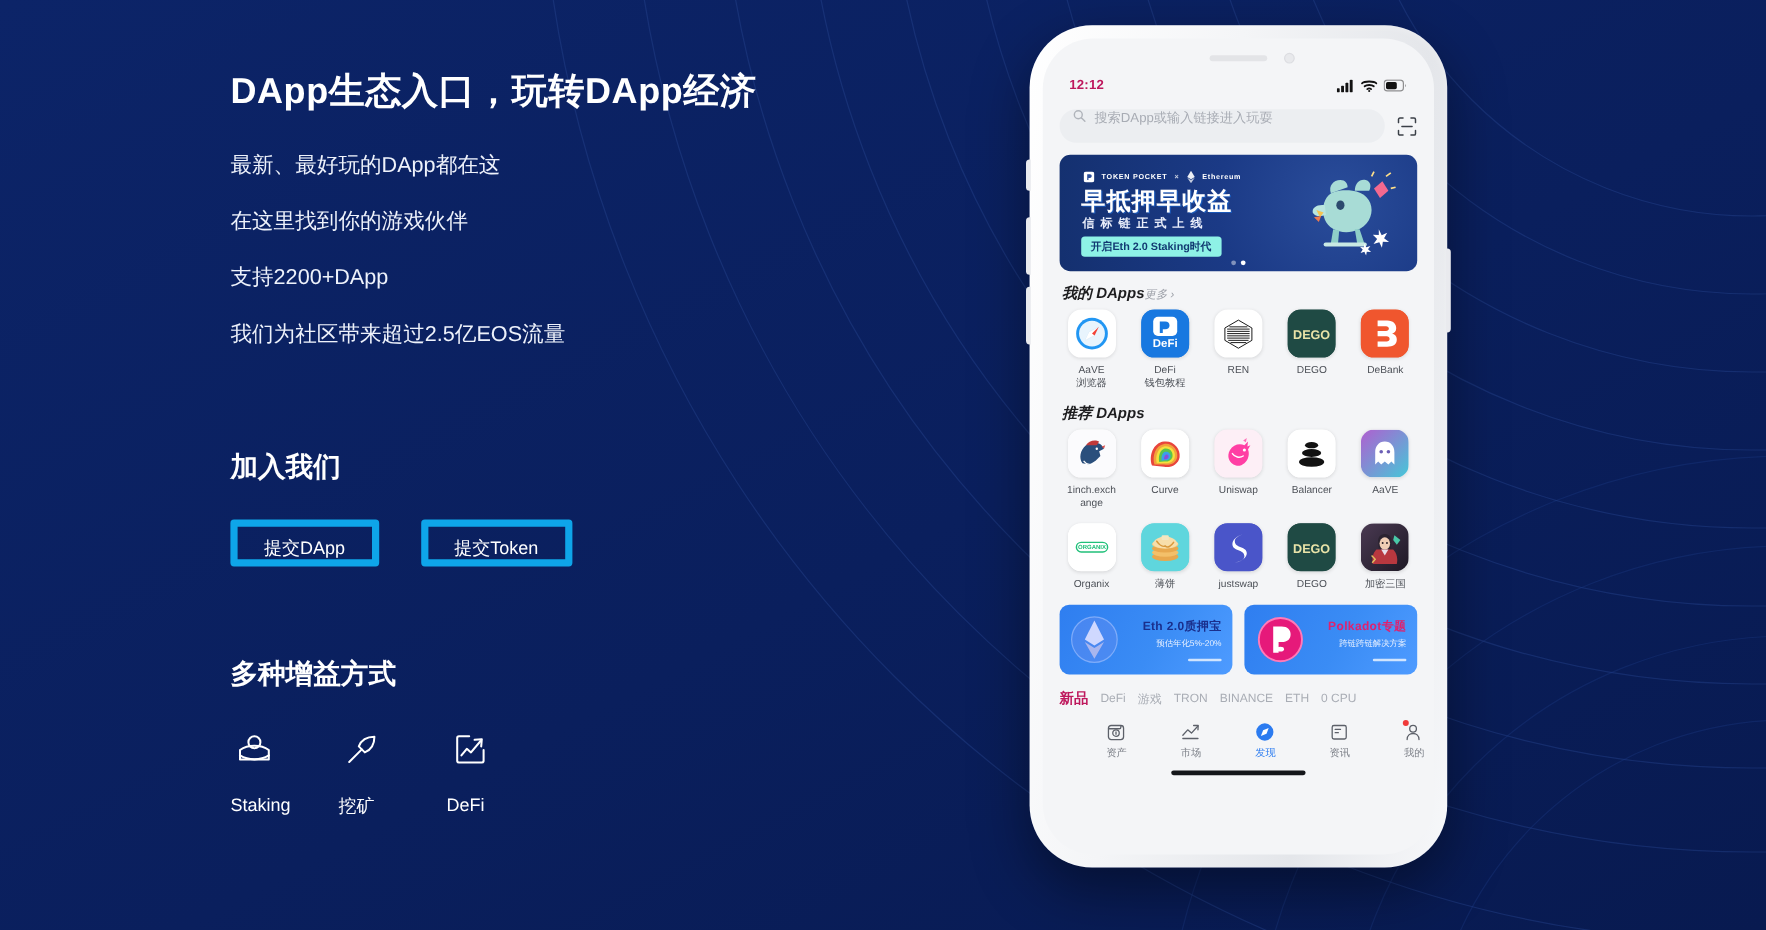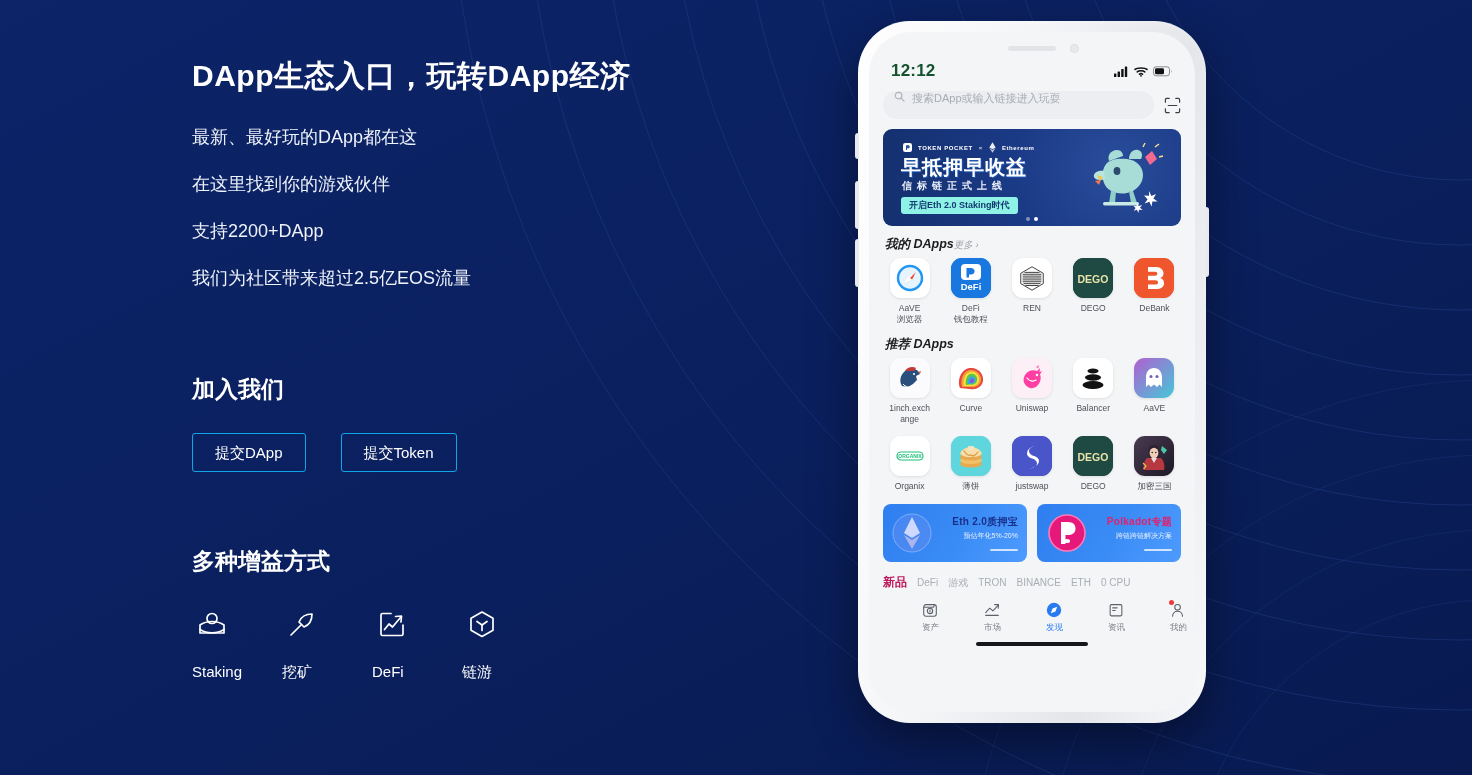--- a/index.html
+++ b/index.html
@@ -30,21 +30,21 @@
   }
   .sec-title {
     position:absolute; font-size:23px; font-weight:700; color:#fff;
     white-space:nowrap;
   }
   #join-title { top:374px; left:0; }
   #ways-title { top:546px; left:0; }
 
   .btn-row { position:absolute; top:433px; left:0; display:flex; gap:35px; }
   .ghost-btn {
-    border:1px solid #0ea5e9; background:transparent; color:#ffffff;
+    border:6px solid #0ea5e9; background:transparent; color:#ffffff;
     font-size:15px; font-family:inherit;
     padding:0 22px; height:39px; line-height:37px;
     border-radius:3px; cursor:pointer; white-space:nowrap;
   }
 
   .ways-row { position:absolute; top:603px; left:0; display:flex; }
   .way-item { width:90px; display:flex; flex-direction:column; align-items:flex-start; }
   .way-icon { height:42px; display:flex; align-items:center; }
   .way-label { margin-top:18px; font-size:15px; color:#ffffff; white-space:nowrap; }
 
@@ -72,21 +72,21 @@
   .speaker { position:absolute; left:50%; top:14px; transform:translateX(-50%);
              width:48px; height:5px; background:#e3e4e7; border-radius:3px; }
   .camera  { position:absolute; left:calc(50% + 38px); top:12px;
              width:9px; height:9px; border-radius:50%;
              background:#e8e9ec; border:1px solid #dcdde1; }
 
   .status-bar {
     display:flex; justify-content:space-between; align-items:center;
     padding:0 22px; height:22px; margin-top:-6px;
   }
-  .status-time { font-size:17px; font-weight:700; color:#14532d; letter-spacing:.2px; }
+  .status-time { font-size:11px; font-weight:700; color:#be185d; letter-spacing:.2px; }
   .status-icons { display:flex; align-items:center; gap:5px; }
 
   
   .search-row { display:flex; align-items:center; gap:10px; padding:9px 14px 8px 14px; }
   .search-box {
     flex:1; height:28px; background:#eceef1; border-radius:14px;
     display:flex; align-items:flex-start; padding:0 11px; gap:7px;
   }
   .search-ph { font-size:11px; color:#a8acb4; white-space:nowrap; }
 
@@ -242,30 +242,20 @@
       <span class="way-icon">
         <svg width="40" height="40" viewBox="0 0 40 40" fill="none" stroke="#ffffff" stroke-width="1.7" stroke-linecap="round" stroke-linejoin="round">
           <path d="M31 21 L31 30 C31 31 30.5 31.5 29.5 31.5 L10.5 31.5 C9.5 31.5 9 31 9 30 L9 11 C9 10 9.5 9.5 10.5 9.5 L19 9.5"></path>
           <path d="M12.5 25.5 L17 20 L20.5 23 L28.5 13.5"></path>
           <path d="M23.5 12.5 L29.5 12 L29 18"></path>
         </svg>
       </span>
       <span class="way-label">DeFi</span>
     </div>
 
-    <div class="way-item">
-      <span class="way-icon">
-        <svg width="40" height="40" viewBox="0 0 40 40" fill="none" stroke="#ffffff" stroke-width="1.7" stroke-linecap="round" stroke-linejoin="round">
-          <path d="M20 8 L31 14.2 L31 26.3 L20 32.5 L9 26.3 L9 14.2 Z"></path>
-          <path d="M15 17.5 L20 21 L25 17.5"></path>
-          <path d="M20 21 L20 26.5"></path>
-        </svg>
-      </span>
-      <span class="way-label">链游</span>
-    </div>
 
   </div>
 </div>
 
 <div class="phone-wrap">
   <div class="phone">
     <div class="side-btn" id="btn-mute"></div>
     <div class="side-btn" id="btn-volup"></div>
     <div class="side-btn" id="btn-voldn"></div>
     <div id="btn-power"></div>

